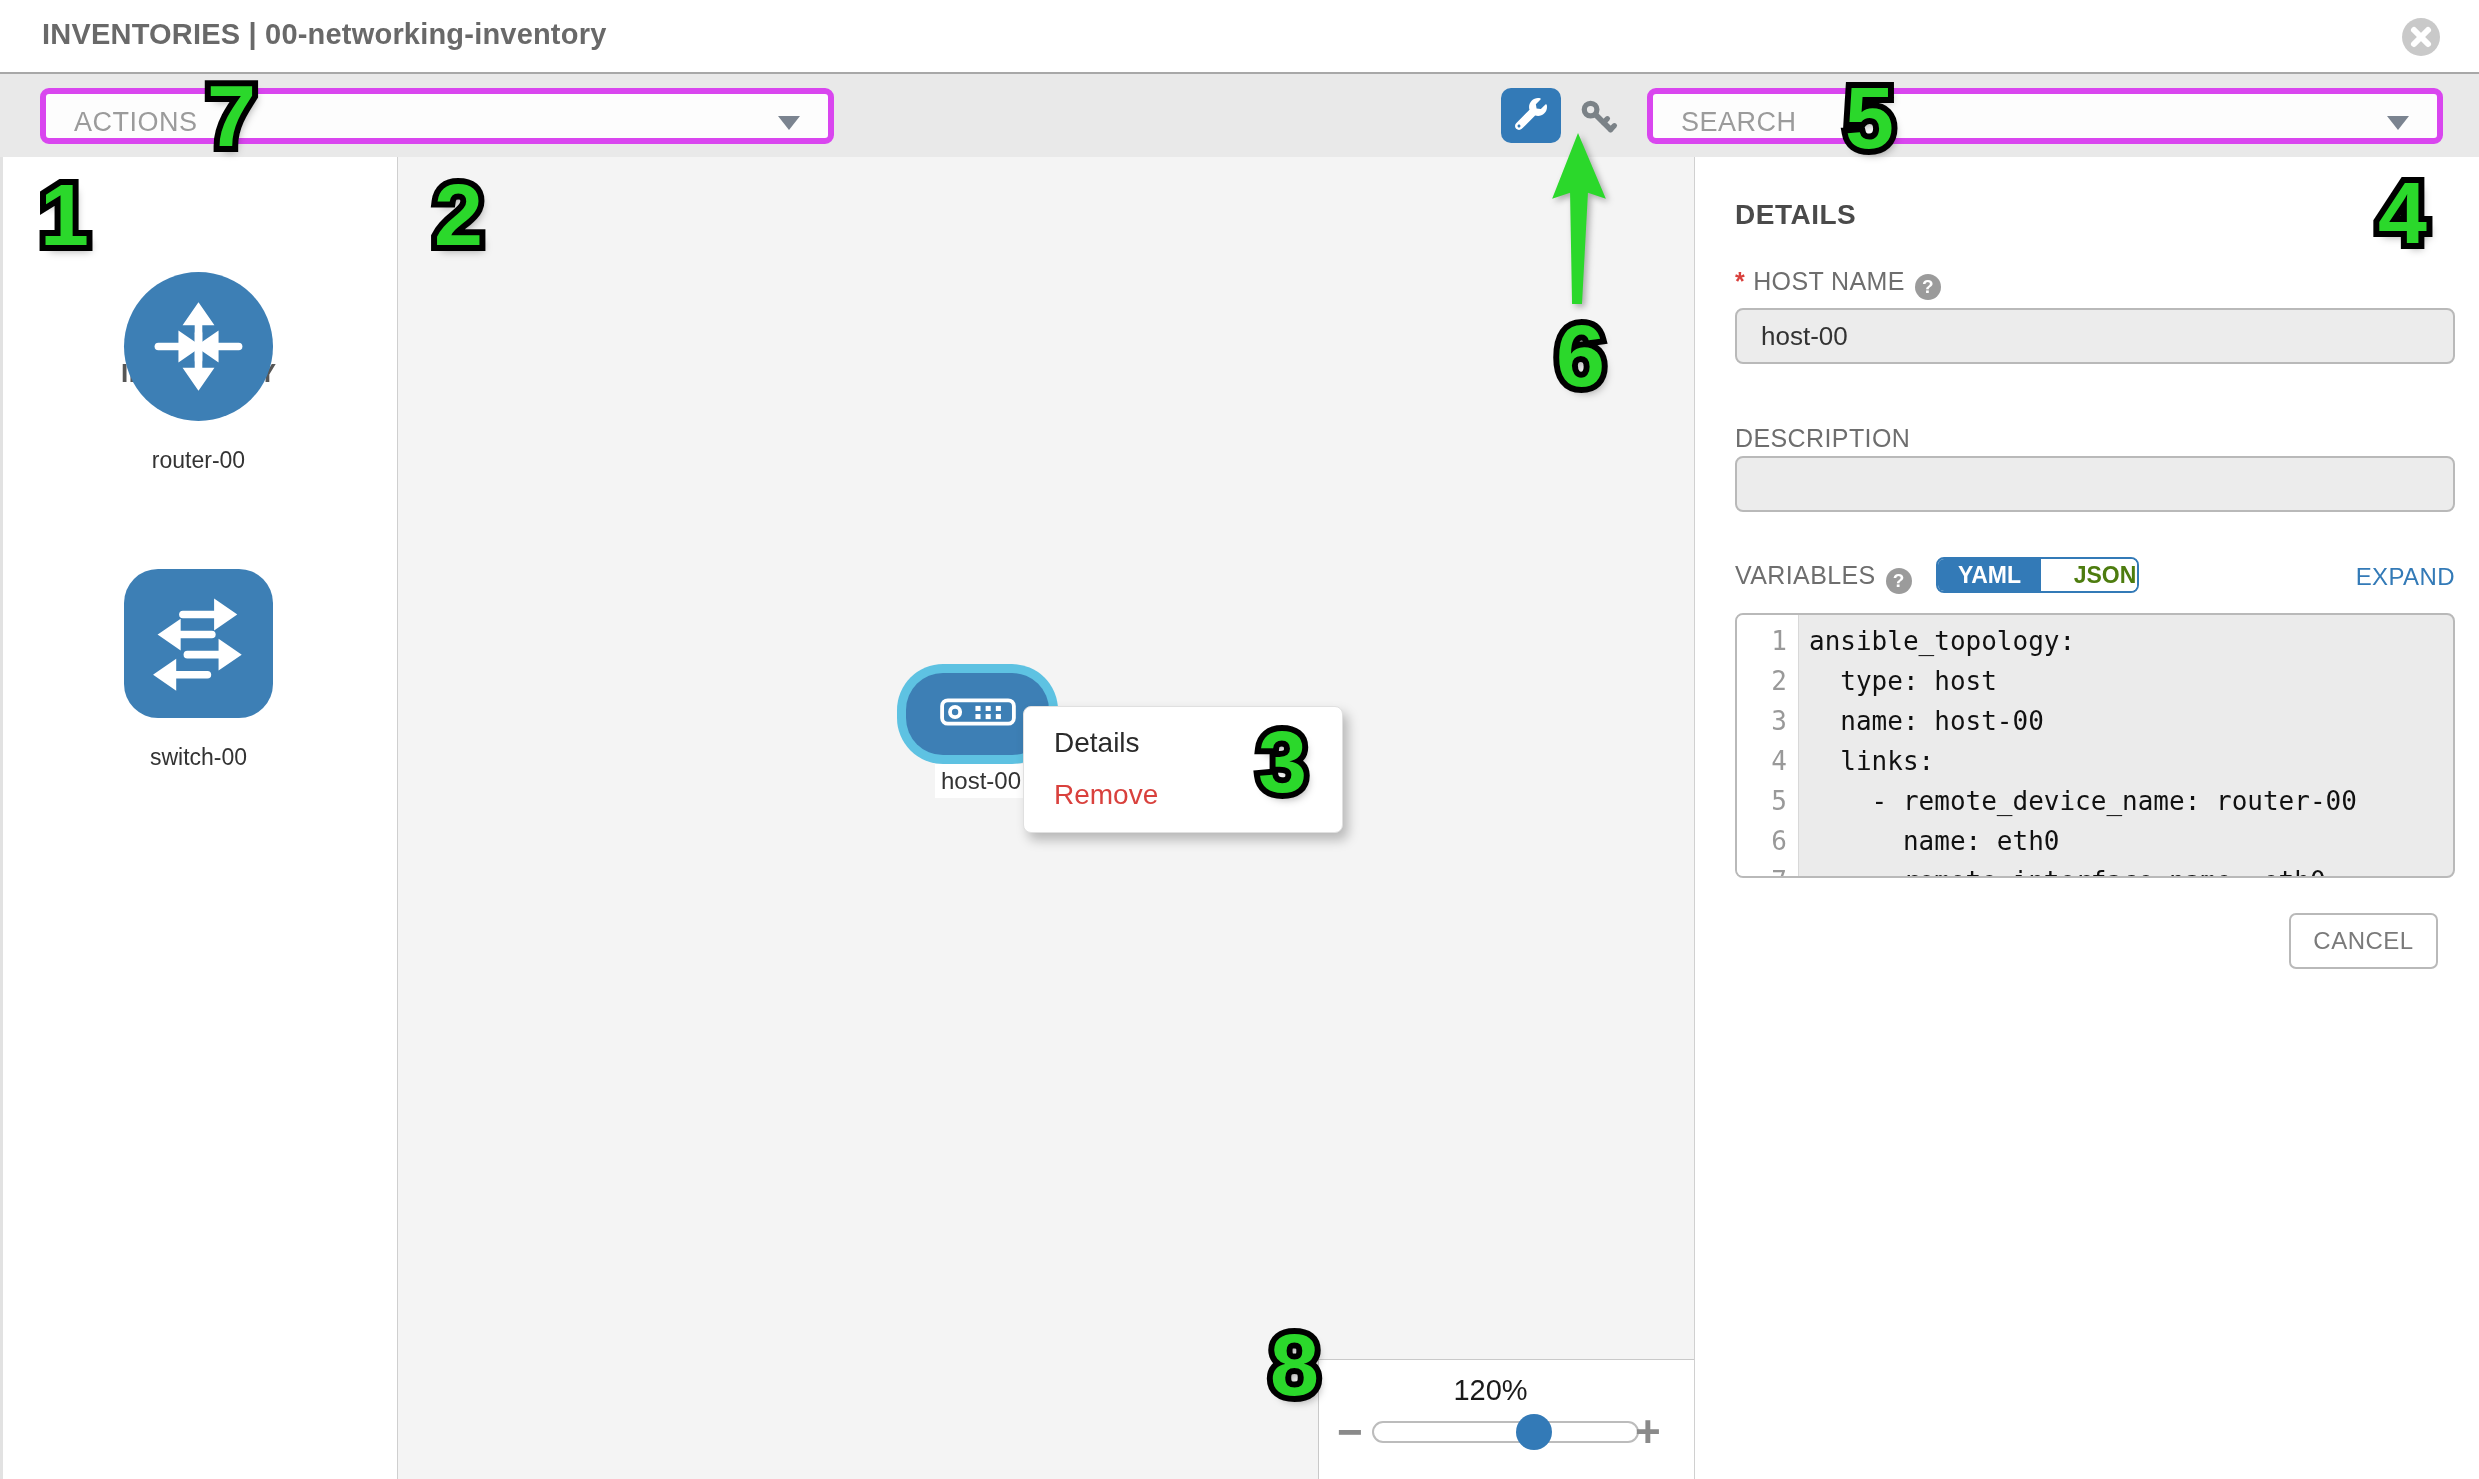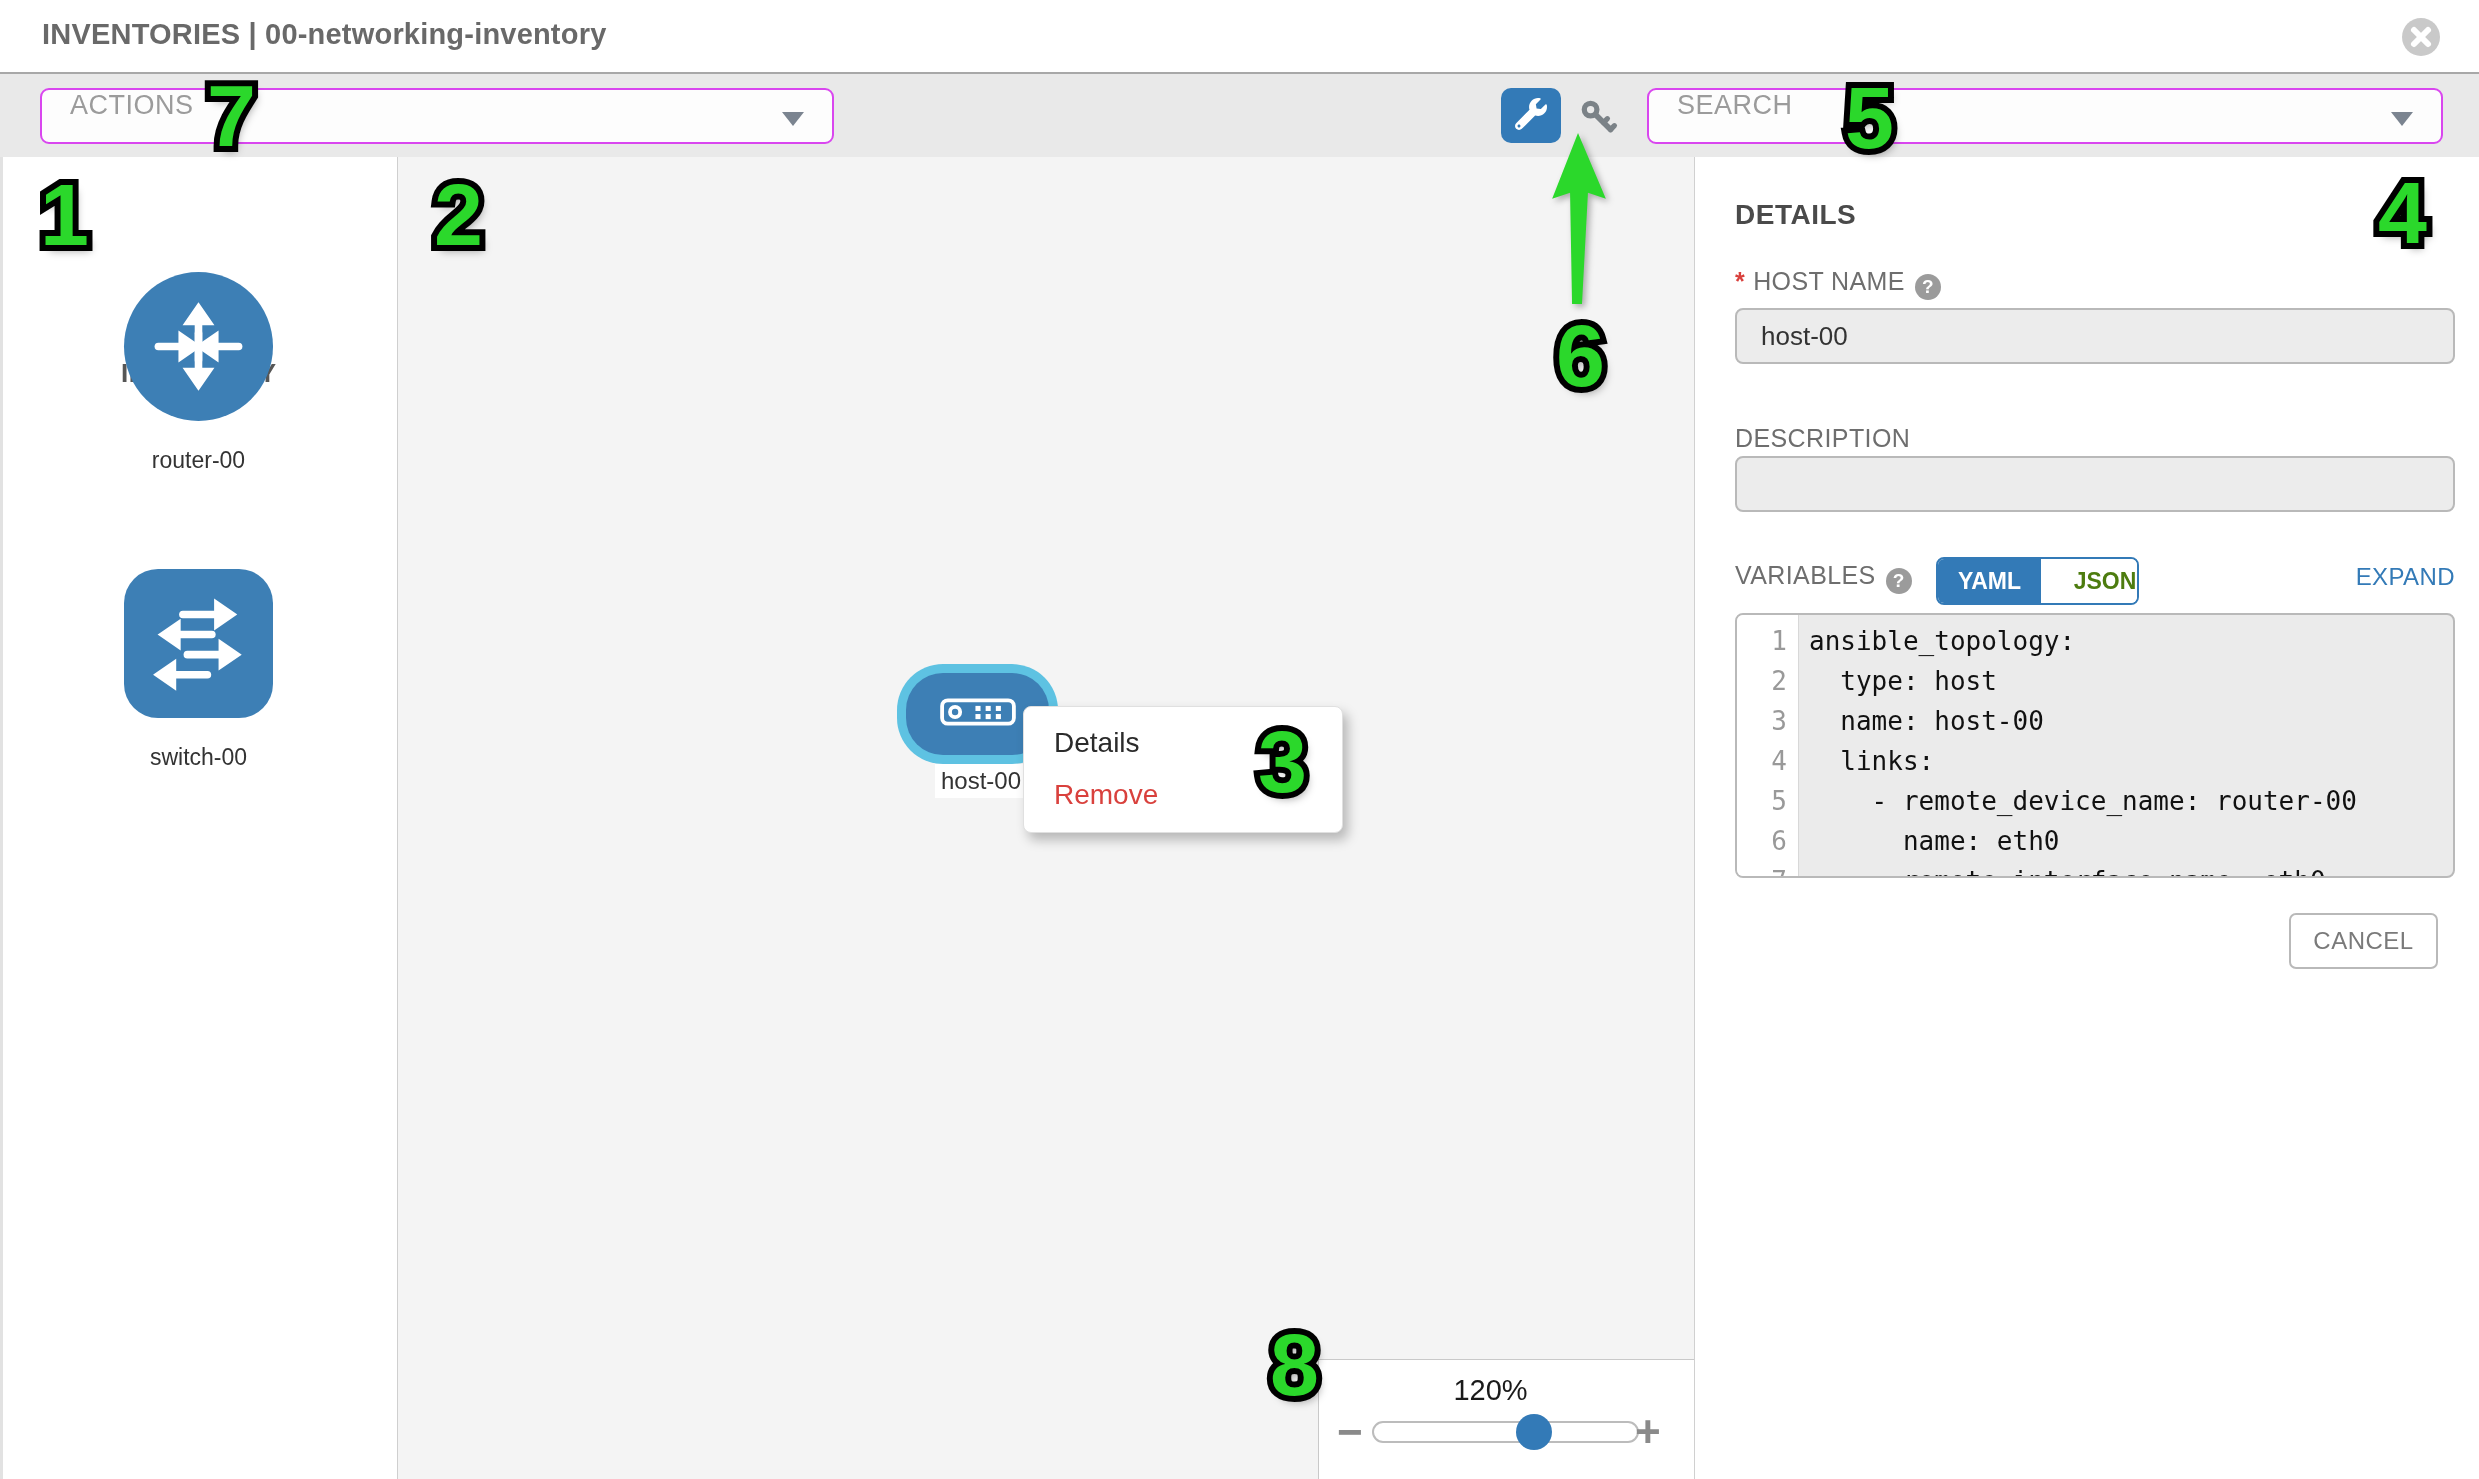--- a/index.html
+++ b/index.html
@@ -8,22 +8,22 @@
   #app { position:relative; width:2480px; height:1480px; background:#fff; overflow:hidden; }
 
   
   .header { position:absolute; left:0; top:0; width:2480px; height:84px; background:#fff; }
   .header-title { position:absolute; left:42px; top:18px; font-size:29px; font-weight:bold; color:#696969; letter-spacing:0.2px; }
   .close-btn { position:absolute; left:2401px; top:17px; width:40px; height:40px; cursor:pointer; }
 
   
   .toolbar { position:absolute; left:0; top:72px; width:2480px; height:86px; background:#e9e9e9;
              border-top:2px solid #a8a8a8; border-bottom:1px solid #d2d2d2; }
-  .select-box { position:absolute; top:14px; height:56px; background:#fdfdfd; border:2px solid #d946ef;
-                border-radius:9px; display:flex; align-items:flex-start; }
+  .select-box { position:absolute; top:14px; height:56px; background:#fdfdfd; border:6px solid #d946ef;
+                border-radius:9px; display:flex; align-items:flex-end; }
   .select-box .ph { color:#9b9b9b; font-size:27px; padding-left:28px; letter-spacing:0.5px; }
   .caret { position:absolute; right:28px; top:22px; width:0; height:0;
            border-left:11px solid transparent; border-right:11px solid transparent; border-top:14px solid #7b8490; }
   .actions-box { left:40px; width:794px; }
   .search-box  { left:1647px; width:796px; }
   .wrench-btn { position:absolute; left:1501px; top:14px; width:60px; height:55px; background:#337ab7;
                 border-radius:10px; display:flex; align-items:center; justify-content:center; cursor:pointer; }
   .key-wrap { position:absolute; left:1578px; top:23px; width:42px; height:42px; }
 
   
@@ -74,21 +74,21 @@
   .help-icon { display:inline-block; width:26px; height:26px; background:#9b9b9b; border-radius:50%;
                color:#fff; font-size:19px; font-weight:bold; text-align:center; line-height:26px; vertical-align:-3px; margin-left:10px; }
   .text-input { position:absolute; left:1735px; width:720px; height:56px; background:#ececec; border:2px solid #b9b9b9;
                 border-radius:8px; font-size:26px; color:#333; padding-left:24px; font-family:"Liberation Sans",sans-serif; }
   .input-hostname { top:308px; }
   .input-desc     { top:456px; }
   .label-hostname { left:1735px; top:267px; }
   .label-desc     { left:1735px; top:424px; }
   .label-vars     { left:1735px; top:561px; }
 
-  .fmt-toggle { position:absolute; left:1936px; top:557px; height:48px; display:flex;
+  .fmt-toggle { position:absolute; left:1936px; top:557px; height:36px; display:flex;
                 border:2px solid #337ab7; border-radius:8px; overflow:hidden; background:#fff;align-items:center; }
   .fmt-btn { height:100%; display:flex; align-items:center; justify-content:center; font-size:23px; font-weight:bold; cursor:pointer; }
   .fmt-yaml { width:103px; background:#337ab7; color:#fff; }
   .fmt-json { width:96px; background:#fff; color:#4d7c0f;padding-left:32px; }
   .expand-link { position:absolute; left:2338px; top:563px; width:117px; text-align:right; font-size:24px; color:#337ab7; cursor:pointer; letter-spacing:0.4px; }
 
   .code-box { position:absolute; left:1735px; top:613px; width:720px; height:265px; border:2px solid #b9b9b9;
               border-radius:8px; overflow:hidden; background:#ebebeb; }
   .code-gutter { position:absolute; left:0; top:0; width:62px; height:100%; background:#fff; border-right:1px solid #d8d8d8; }
   .code-scroll { position:absolute; left:0; top:6px; width:100%; }

